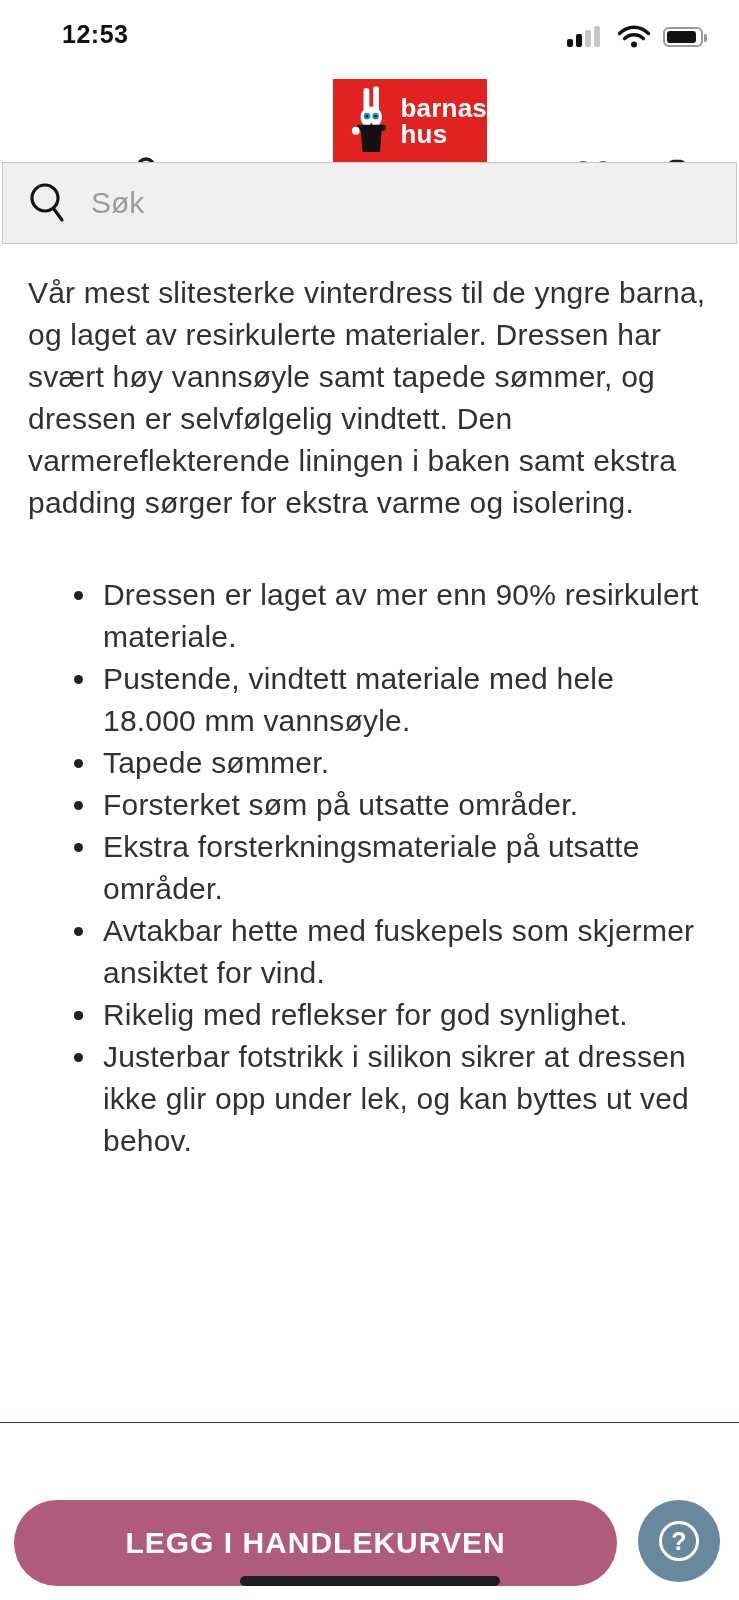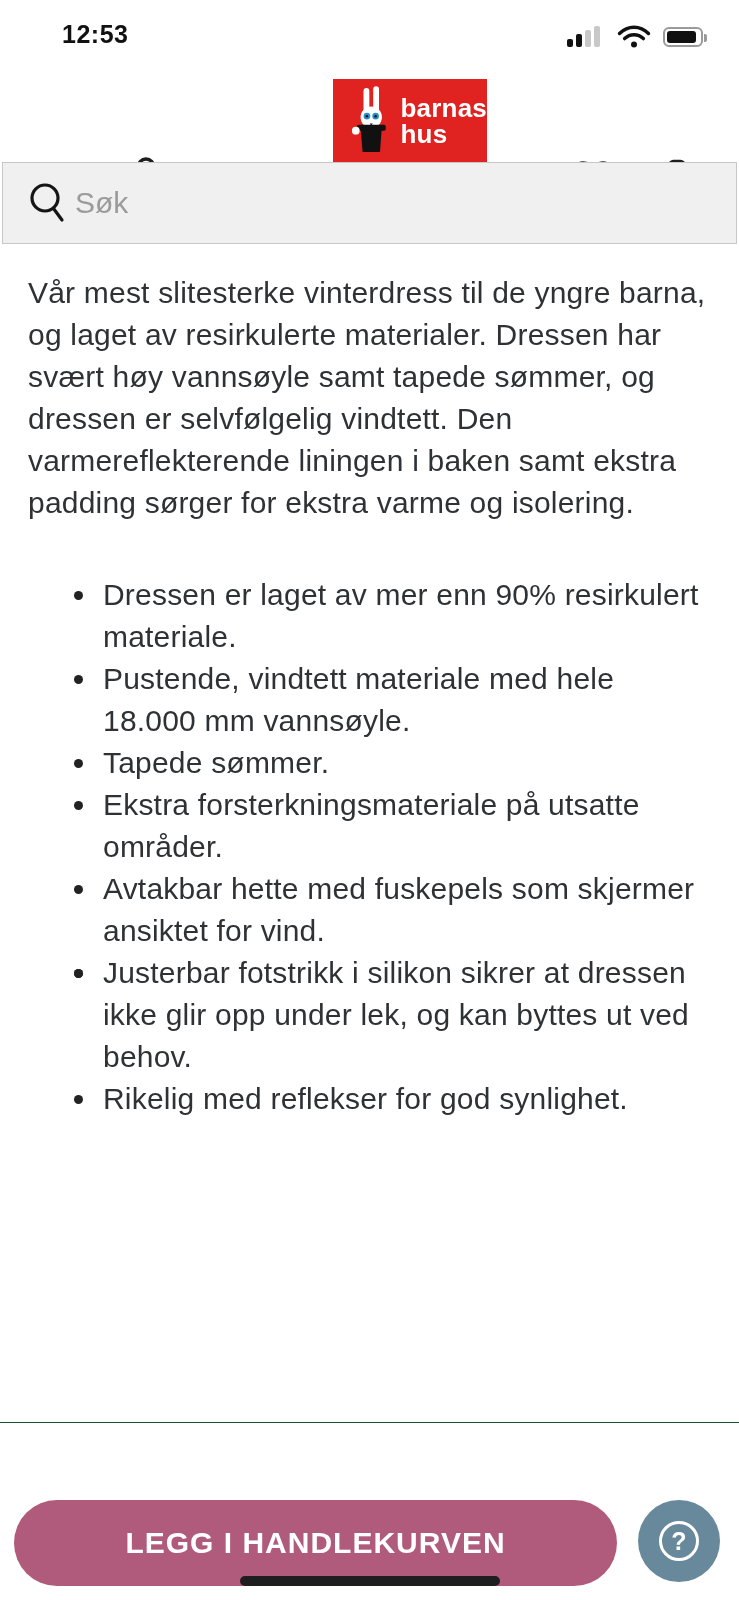--- a/index.html
+++ b/index.html
@@ -27,21 +27,21 @@
   .icon-btn{position:absolute;background:none;border:none;padding:0;cursor:pointer;line-height:0;}
   .menu-btn{left:33px;top:103px;}
   .account-btn{left:126px;top:95px;}
   .wishlist-btn{left:569px;top:98px;}
   .cart-btn{left:654px;top:94px;}
   .logo{position:absolute;left:289px;top:17px;width:154px;height:83px;background:var(--brand_red);
         display:flex;align-items:center;gap:7px;padding-left:16px;text-decoration:none;cursor:pointer;margin-left:44px;}
   .logo-text{color:#fff;font-weight:700;font-size:26px;line-height:26px;letter-spacing:.2px;}
   
   .search-bar{position:absolute;top:162px;left:2px;right:2px;height:82px;background:#f0f0f1;
-              border:1px solid #c7c7c7;display:flex;align-items:center;padding-left:26px;gap:6px;cursor:text;}
+              border:1px solid #c7c7c7;display:flex;align-items:center;padding-left:26px;gap:22px;cursor:text;}
   .search-bar input{flex:1;background:transparent;border:none;outline:none;font-size:30px;
                     font-family:"Liberation Sans",sans-serif;color:#333;}
   .search-bar input::placeholder{color:#9b9b9b;}
   
   .main{position:absolute;top:244px;left:0;right:0;padding:28px 24px 0 28px;}
   .description{margin:0;font-size:30px;line-height:42px;letter-spacing:.2px;}
   .features{list-style:none;margin:50px 0 0 0;padding:0 0 0 44px;}
   .features li{position:relative;padding-left:31px;font-size:30px;line-height:42px;letter-spacing:.2px;}
   .features .dot{position:absolute;left:2px;top:17px;width:9px;height:9px;border-radius:50%;background:#222;}
   
@@ -146,44 +146,48 @@
       <li>
         <span class="dot"></span>
         <span>Pustende, vindtett materiale med hele 18.000 mm vannsøyle.</span>
       </li>
 
       <li>
         <span class="dot"></span>
         <span>Tapede sømmer.</span>
       </li>
 
+      <li>
+        <span class="dot"></span>
+        <span>Forsterket søm på utsatte områder.</span>
+      </li>
 
       <li>
         <span class="dot"></span>
         <span>Ekstra forsterkningsmateriale på utsatte områder.</span>
       </li>
 
       <li>
         <span class="dot"></span>
         <span>Avtakbar hette med fuskepels som skjermer ansiktet for vind.</span>
       </li>
 
 
       <li>
         <span class="dot"></span>
       </li>
 
       <li>
         <span class="dot"></span>
-        <span>Justerbar fotstrikk i silikon sikrer at dressen ikke glir opp under lek, og kan byttes ut ved behov.</span>
+        <span>Rikelig med reflekser for god synlighet.</span>
       </li>
 
       <li>
         <span class="dot"></span>
-        <span>Rikelig med reflekser for god synlighet.</span>
+        <span>Justerbar fotstrikk i silikon sikrer at dressen ikke glir opp under lek, og kan byttes ut ved behov.</span>
       </li>
     </ul>
 </main>
 
 <div class="bottom-bar">
   <button class="add-btn">LEGG I HANDLEKURVEN</button>
   <button class="help-btn">
     <span class="help-ring">
       <span>?</span>
     </span>

